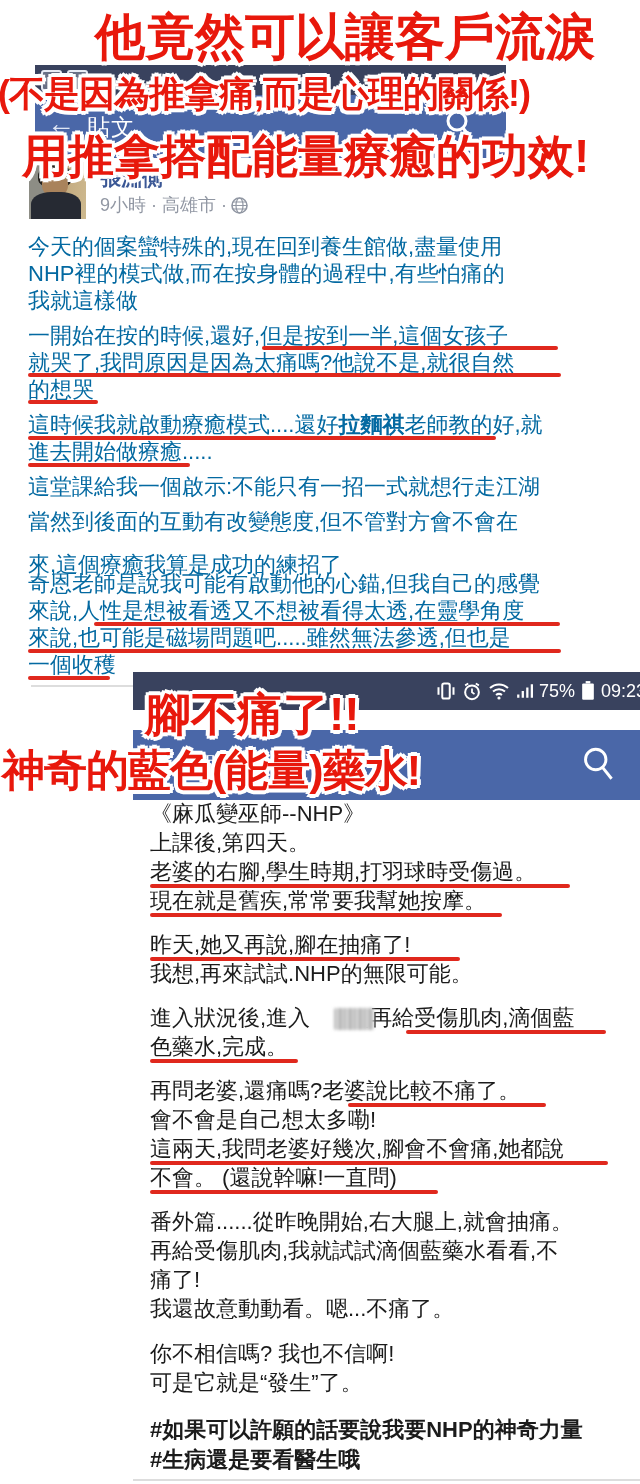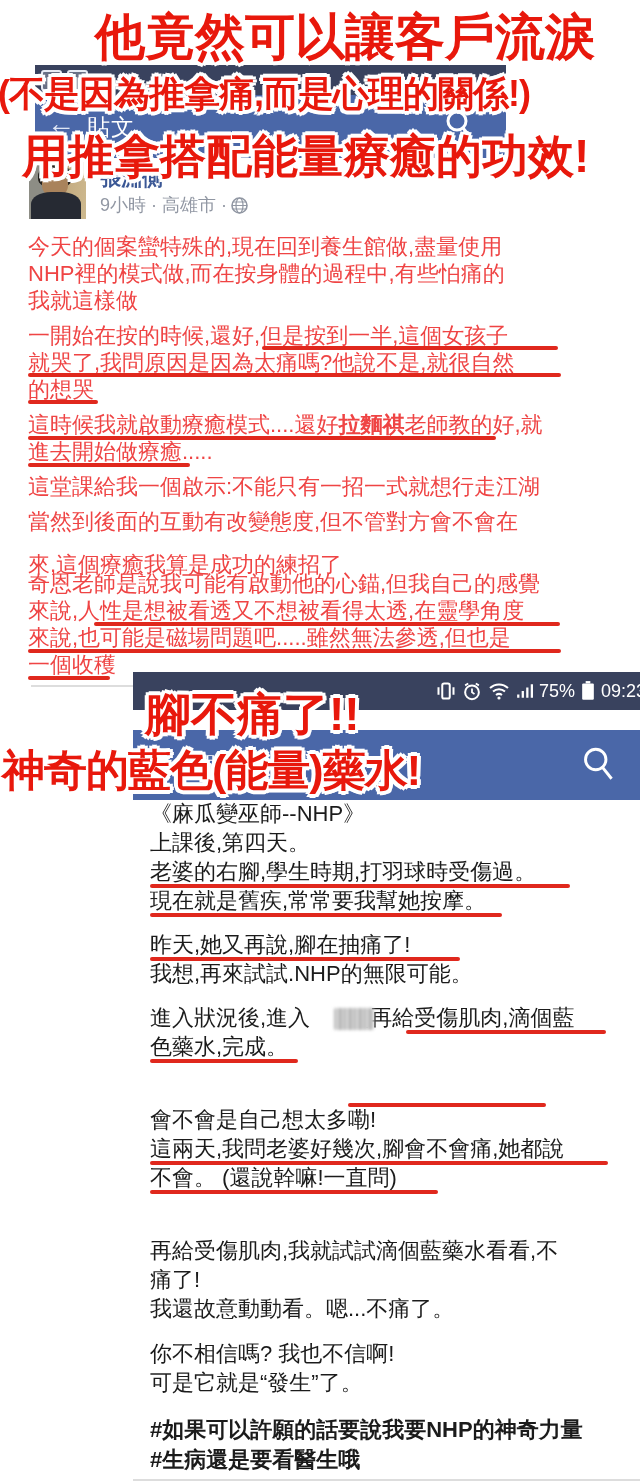--- a/index.html
+++ b/index.html
@@ -10,21 +10,21 @@
   .statusbar{position:absolute;background:#39425e;}
   .headerbar{position:absolute;background:#4a67a8;}
   .sb-row{position:absolute;right:8px;top:0;height:100%;display:flex;align-items:center;gap:6px;
           color:#fff;font-size:18px;}
   .sb-row.small{font-size:15px;gap:4px;margin-top:24px;}
   .hd-title{position:absolute;color:#fff;font-size:23px;letter-spacing:1px;}
   .hd-arrow{position:absolute;color:#dfe6f5;font-size:28px;line-height:1;}
   .icon{display:inline-block;vertical-align:middle;}
 
   
-  .p1line{position:absolute;left:28px;color:#ef4444;font-size:22px;line-height:27px;white-space:pre;}
+  .p1line{position:absolute;left:28px;color:#0369a1;font-size:22px;line-height:27px;white-space:pre;}
   .p2line{position:absolute;left:150px;color:#1b1b1b;font-size:22px;line-height:28px;white-space:pre;}
   .boldseg{font-weight:bold;}
   .hashtag{font-weight:bold;}
   .redline{position:absolute;height:4px;background:#e0281d;border-radius:2px;}
   .divider{position:absolute;height:2px;background:#ddd;}
 
   
   .avatar{position:absolute;left:29px;top:162px;width:57px;height:57px;
           background:linear-gradient(100deg,#8d8d85 0%,#8d8d85 30%,#c3a97e 55%,#cdb98f 100%);overflow:hidden;}
   .avatar .hair{position:absolute;left:9px;top:2px;width:34px;height:24px;border-radius:50% 50% 40% 40%;background:#23201d;}
@@ -171,23 +171,25 @@
 
   <div class="p2line" style="top:800px;">《麻瓜變巫師--NHP》</div>
   <div class="p2line" style="top:829px;">上課後,第四天。</div>
   <div class="p2line" style="top:858px;">老婆的右腳,學生時期,打羽球時受傷過。</div>
   <div class="p2line" style="top:931px;">昨天,她又再說,腳在抽痛了!</div>
   <div class="p2line" style="top:887px;">現在就是舊疾,常常要我幫她按摩。</div>
   <div class="p2line" style="top:960px;">我想,再來試試.NHP的無限可能。</div>
   <div class="p2line" style="top:1004px;"><span>進入狀況後,進入 </span><span style="display:inline-block;width:48px;"></span><span>,再給受傷肌肉,滴個藍</span></div>
   <div class="blurbox"></div>
   <div class="p2line" style="top:1033px;">色藥水,完成。</div>
+  <div class="p2line" style="top:1077px;">再問老婆,還痛嗎?老婆說比較不痛了。</div>
   <div class="p2line" style="top:1106px;">會不會是自己想太多嘞!</div>
   <div class="p2line" style="top:1135px;">這兩天,我問老婆好幾次,腳會不會痛,她都說</div>
   <div class="p2line" style="top:1164px;">不會。 (還說幹嘛!一直問)</div>
+  <div class="p2line" style="top:1208px;">番外篇......從昨晚開始,右大腿上,就會抽痛。</div>
   <div class="p2line" style="top:1237px;">再給受傷肌肉,我就試試滴個藍藥水看看,不</div>
   <div class="p2line" style="top:1266px;">痛了!</div>
   <div class="p2line" style="top:1295px;">我還故意動動看。嗯...不痛了。</div>
   <div class="p2line" style="top:1340px;">你不相信嗎? 我也不信啊!</div>
   <div class="p2line" style="top:1369px;">可是它就是“發生”了。</div>
   <div class="p2line hashtag" style="top:1416px;">#如果可以許願的話要說我要NHP的神奇力量</div>
   <div class="p2line hashtag" style="top:1446px;">#生病還是要看醫生哦</div>
 
   <div class="redline" style="left:150px;top:884px;width:420px;"></div>
   <div class="redline" style="left:150px;top:913px;width:352px;"></div>

